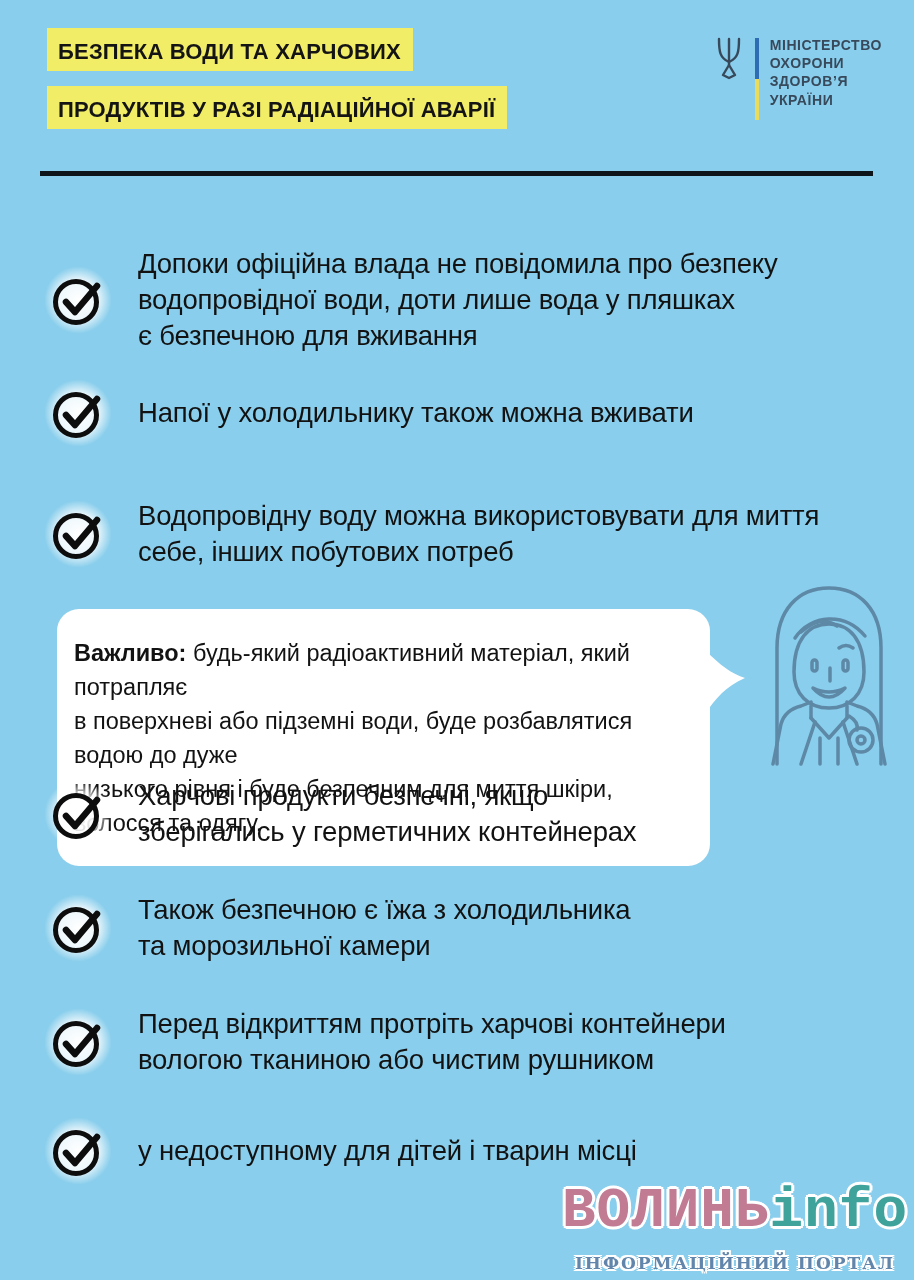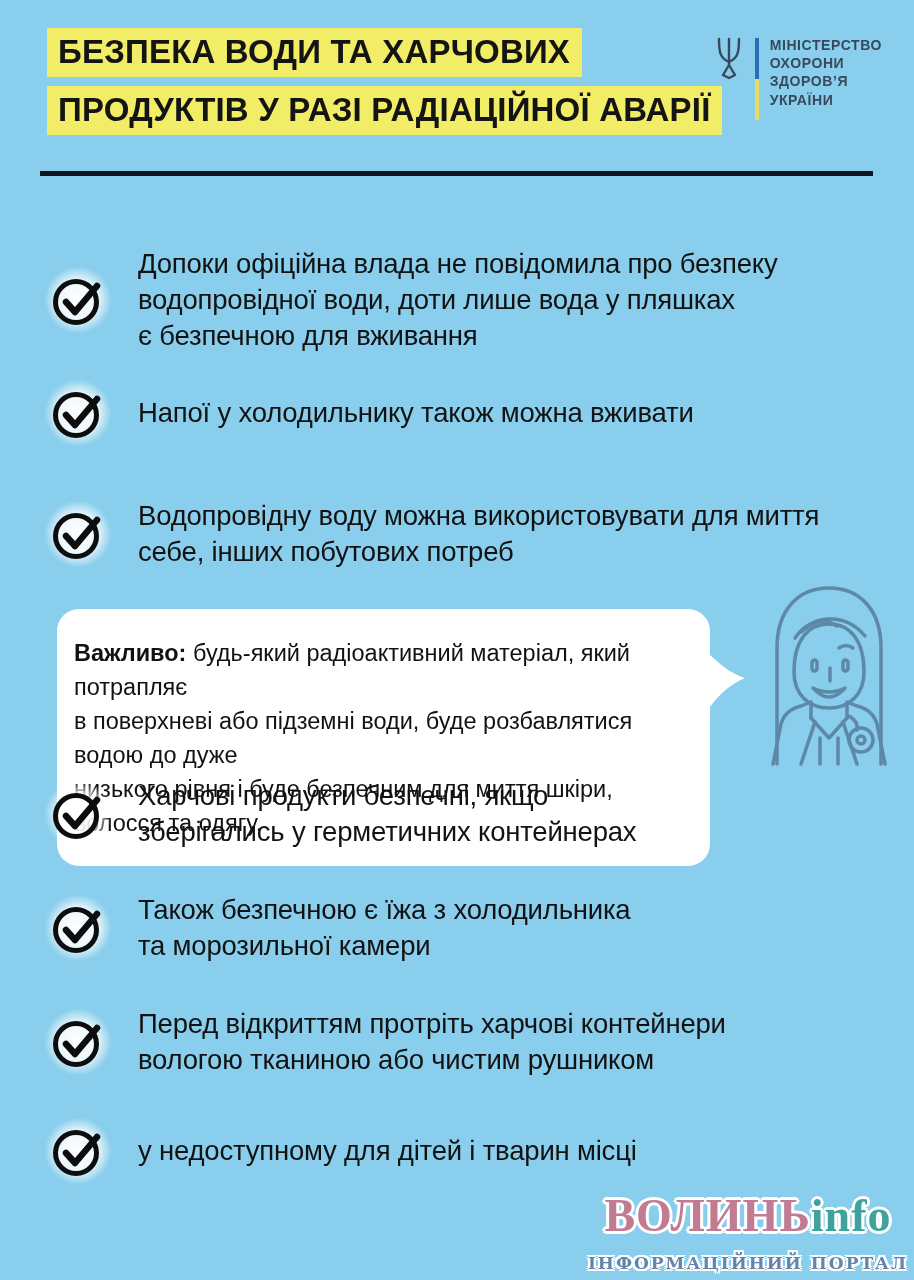--- a/index.html
+++ b/index.html
@@ -5,22 +5,22 @@
   html,body{margin:0;padding:0;}
   .poster{
     position:relative; width:914px; height:1280px; overflow:hidden;
     background:#89CEEC; color:#121212;
     font-family:"Liberation Sans", sans-serif;
   }
   
   .title-wrap{position:absolute; left:47px; top:28px; z-index:2;}
   .title-line{
     display:table; background:#F2ED66; color:#141414;
-    font-size:33px; font-weight:bold; letter-spacing:0.2px;
-    padding:5px 12px 6px 11px; margin-bottom:9px; white-space:nowrap;
+    font-size:22px; font-weight:bold; letter-spacing:0.2px;
+    padding:11px 12px 6px 11px; margin-bottom:15px; white-space:nowrap;
   }
   .logo{position:absolute; right:32px; top:36px; display:flex; align-items:flex-start; gap:11px;}
   .logo .bar{width:4px; height:82px; margin-top:2px;
     background:linear-gradient(#2E6CB4 0 50%, #E9DB5C 50% 100%);}
   .logo .mz-text{font-size:14px; font-weight:bold; line-height:1.3; letter-spacing:0.6px; color:#37495A;}
   .divider{position:absolute; left:40px; width:833px; top:171px; height:5px; background:#0D141A;}
 
   
   .check-item{position:absolute; left:50px; display:flex; align-items:center; gap:32px;}
   .check-text{font-size:27.5px; line-height:36px; color:#121212; letter-spacing:-0.2px;}
@@ -36,21 +36,21 @@
     position:absolute; left:57px; top:609px; width:608px;
     background:#ffffff; border-radius:22px; padding:27px 28px 26px 17px;
     font-size:23.5px; line-height:34px; color:#121212;
   }
   .bubble .tail{position:absolute; right:-36px; top:42px;}
   .doctor{position:absolute; right:9px; top:576px;}
 
   
   .watermark{position:absolute; right:6px; bottom:8px; text-align:center; line-height:1;}
   .wm-line1{
-    font-family:Liberation Serif, serif; font-weight:bold; font-size:46px; letter-spacing:1px;
+    font-family:Liberation Mono, monospace; font-weight:bold; font-size:56px; letter-spacing:1px;
     text-shadow:-2px -2px 0 #fff, 2px -2px 0 #fff, -2px 2px 0 #fff, 2px 2px 0 #fff,
                 0 -3px 0 #fff, 0 3px 0 #fff, -3px 0 0 #fff, 3px 0 0 #fff;
   }
   .wm-brand{color:#C17B92;}
   .wm-info{color:#3FA39C;}
   .wm-sub{
     margin-top:16px; font-family:"DejaVu Serif", serif; font-weight:bold; font-size:17px;
     letter-spacing:2px; color:#6286AB;
     text-shadow:-2px -2px 0 #fff, 2px -2px 0 #fff, -2px 2px 0 #fff, 2px 2px 0 #fff,
                 0 -2px 0 #fff, 0 2px 0 #fff, -2px 0 0 #fff, 2px 0 0 #fff;

